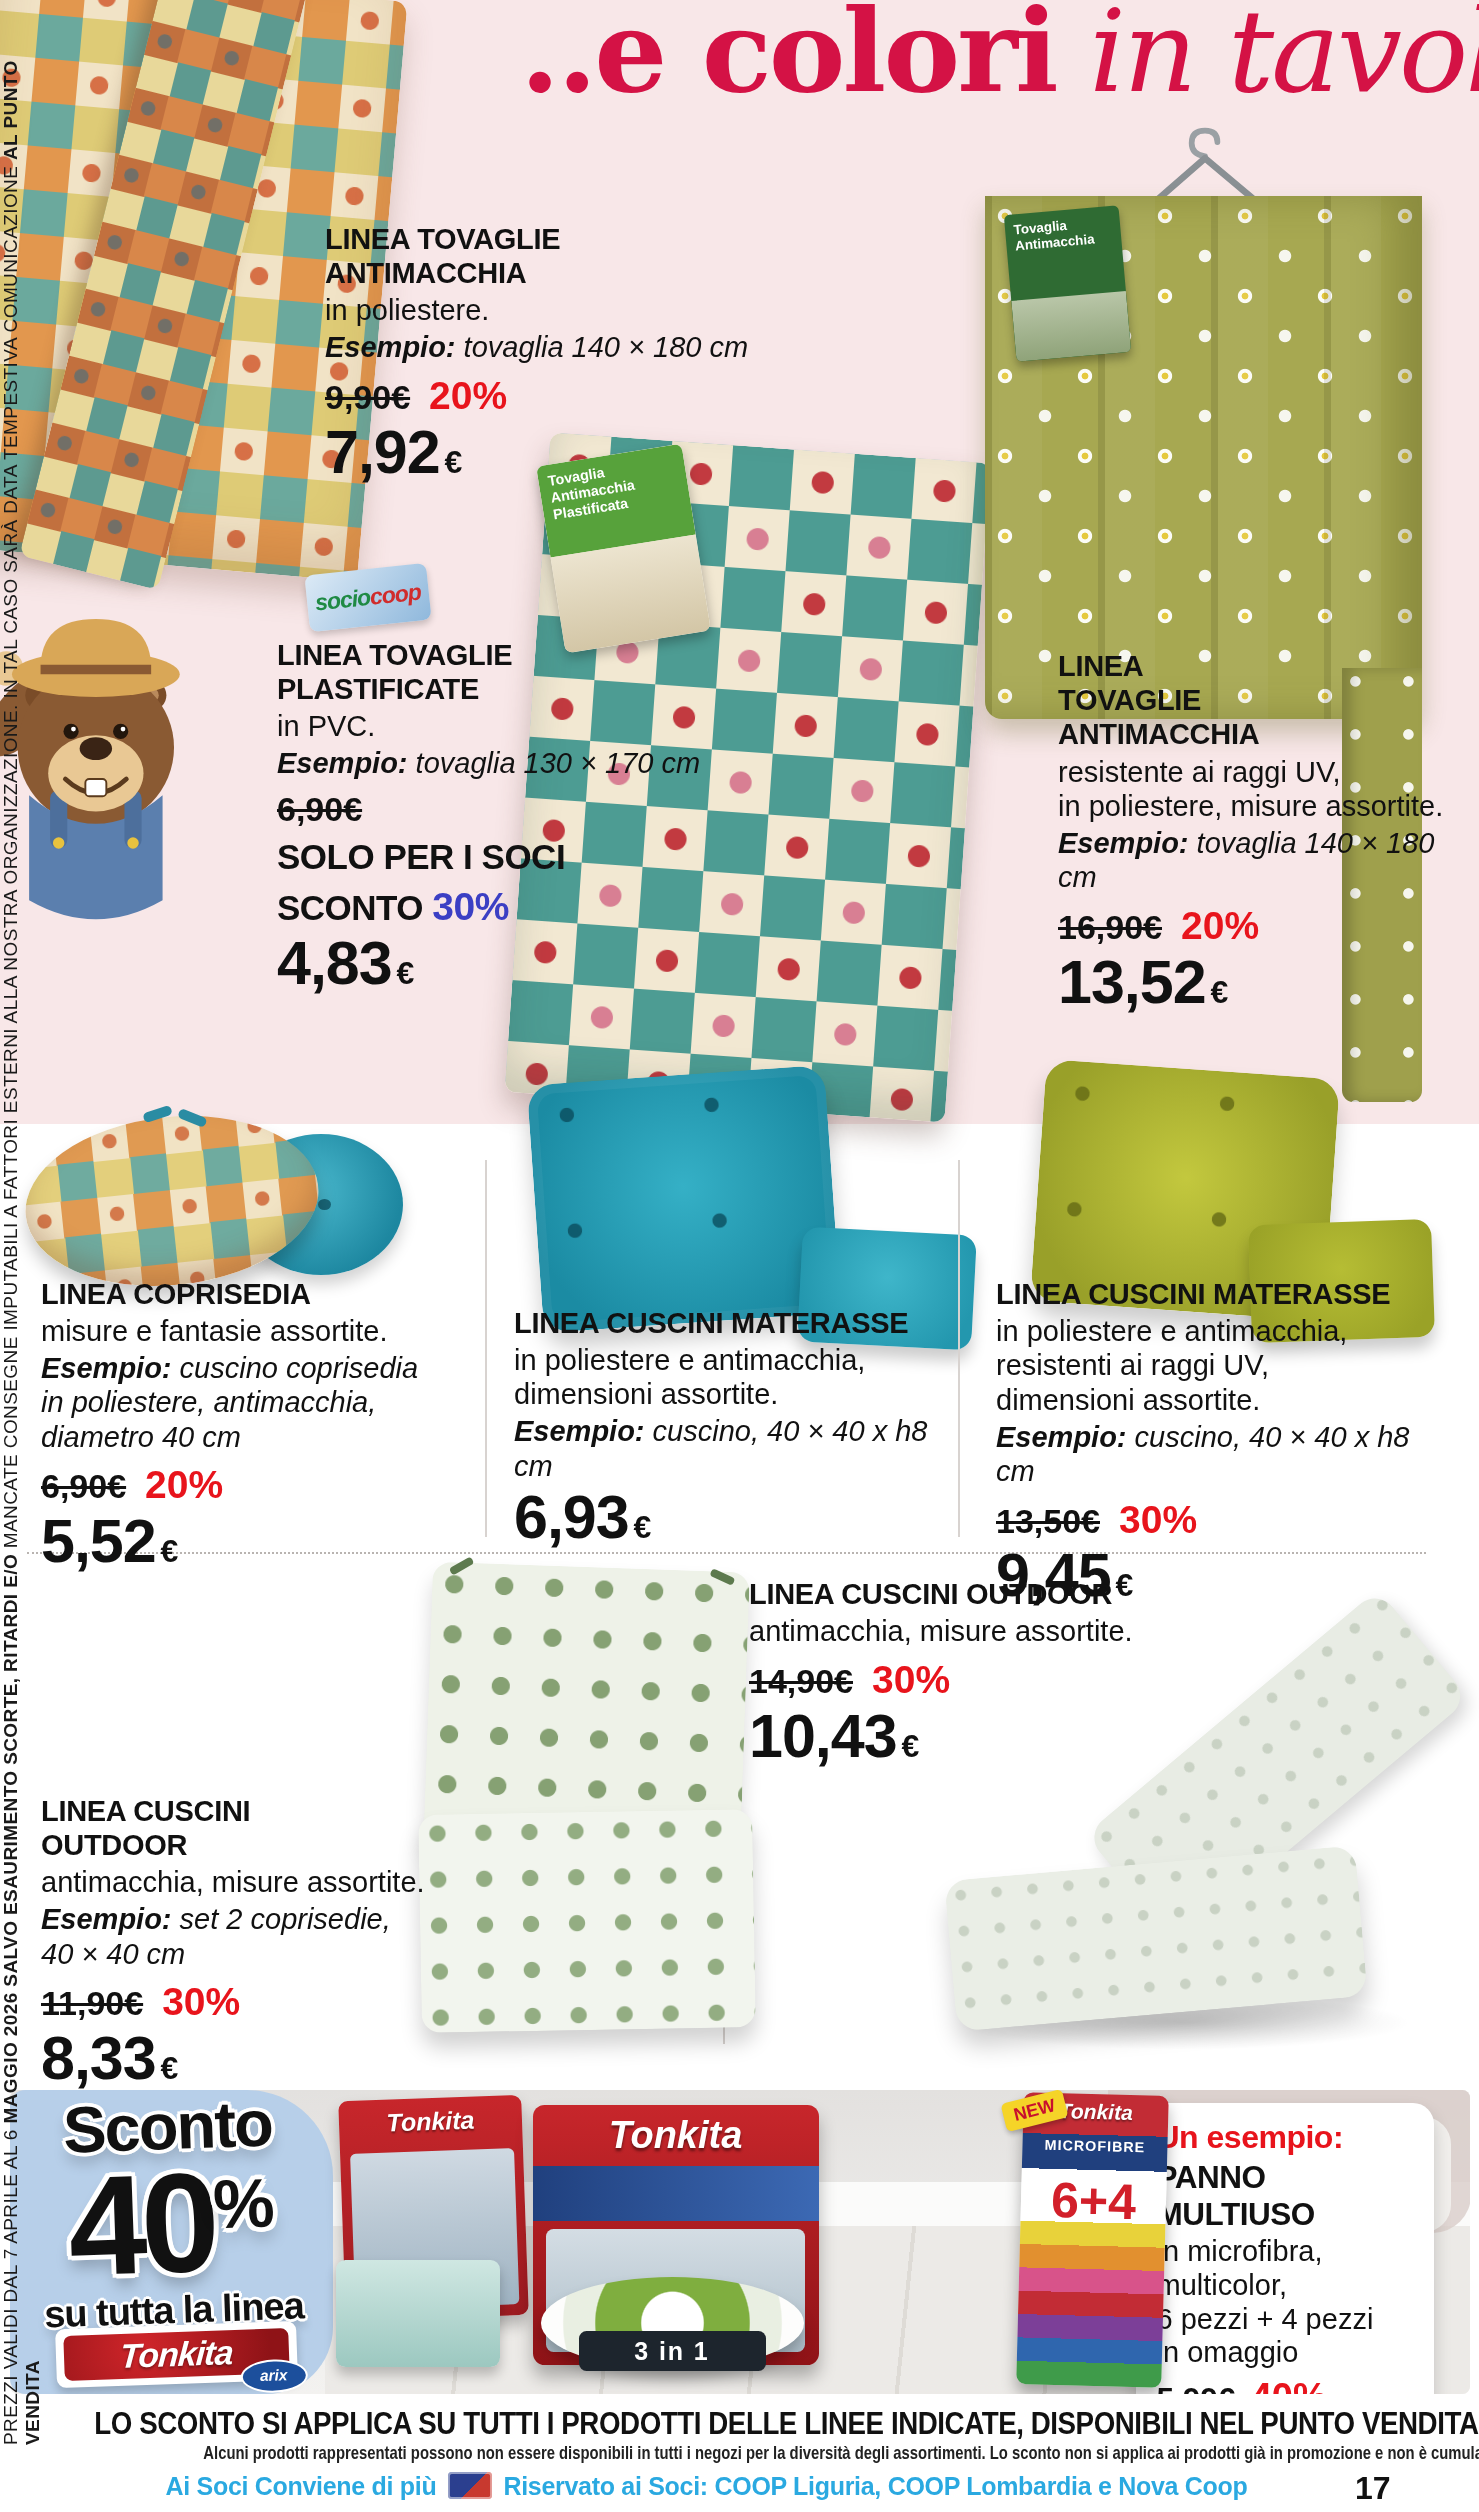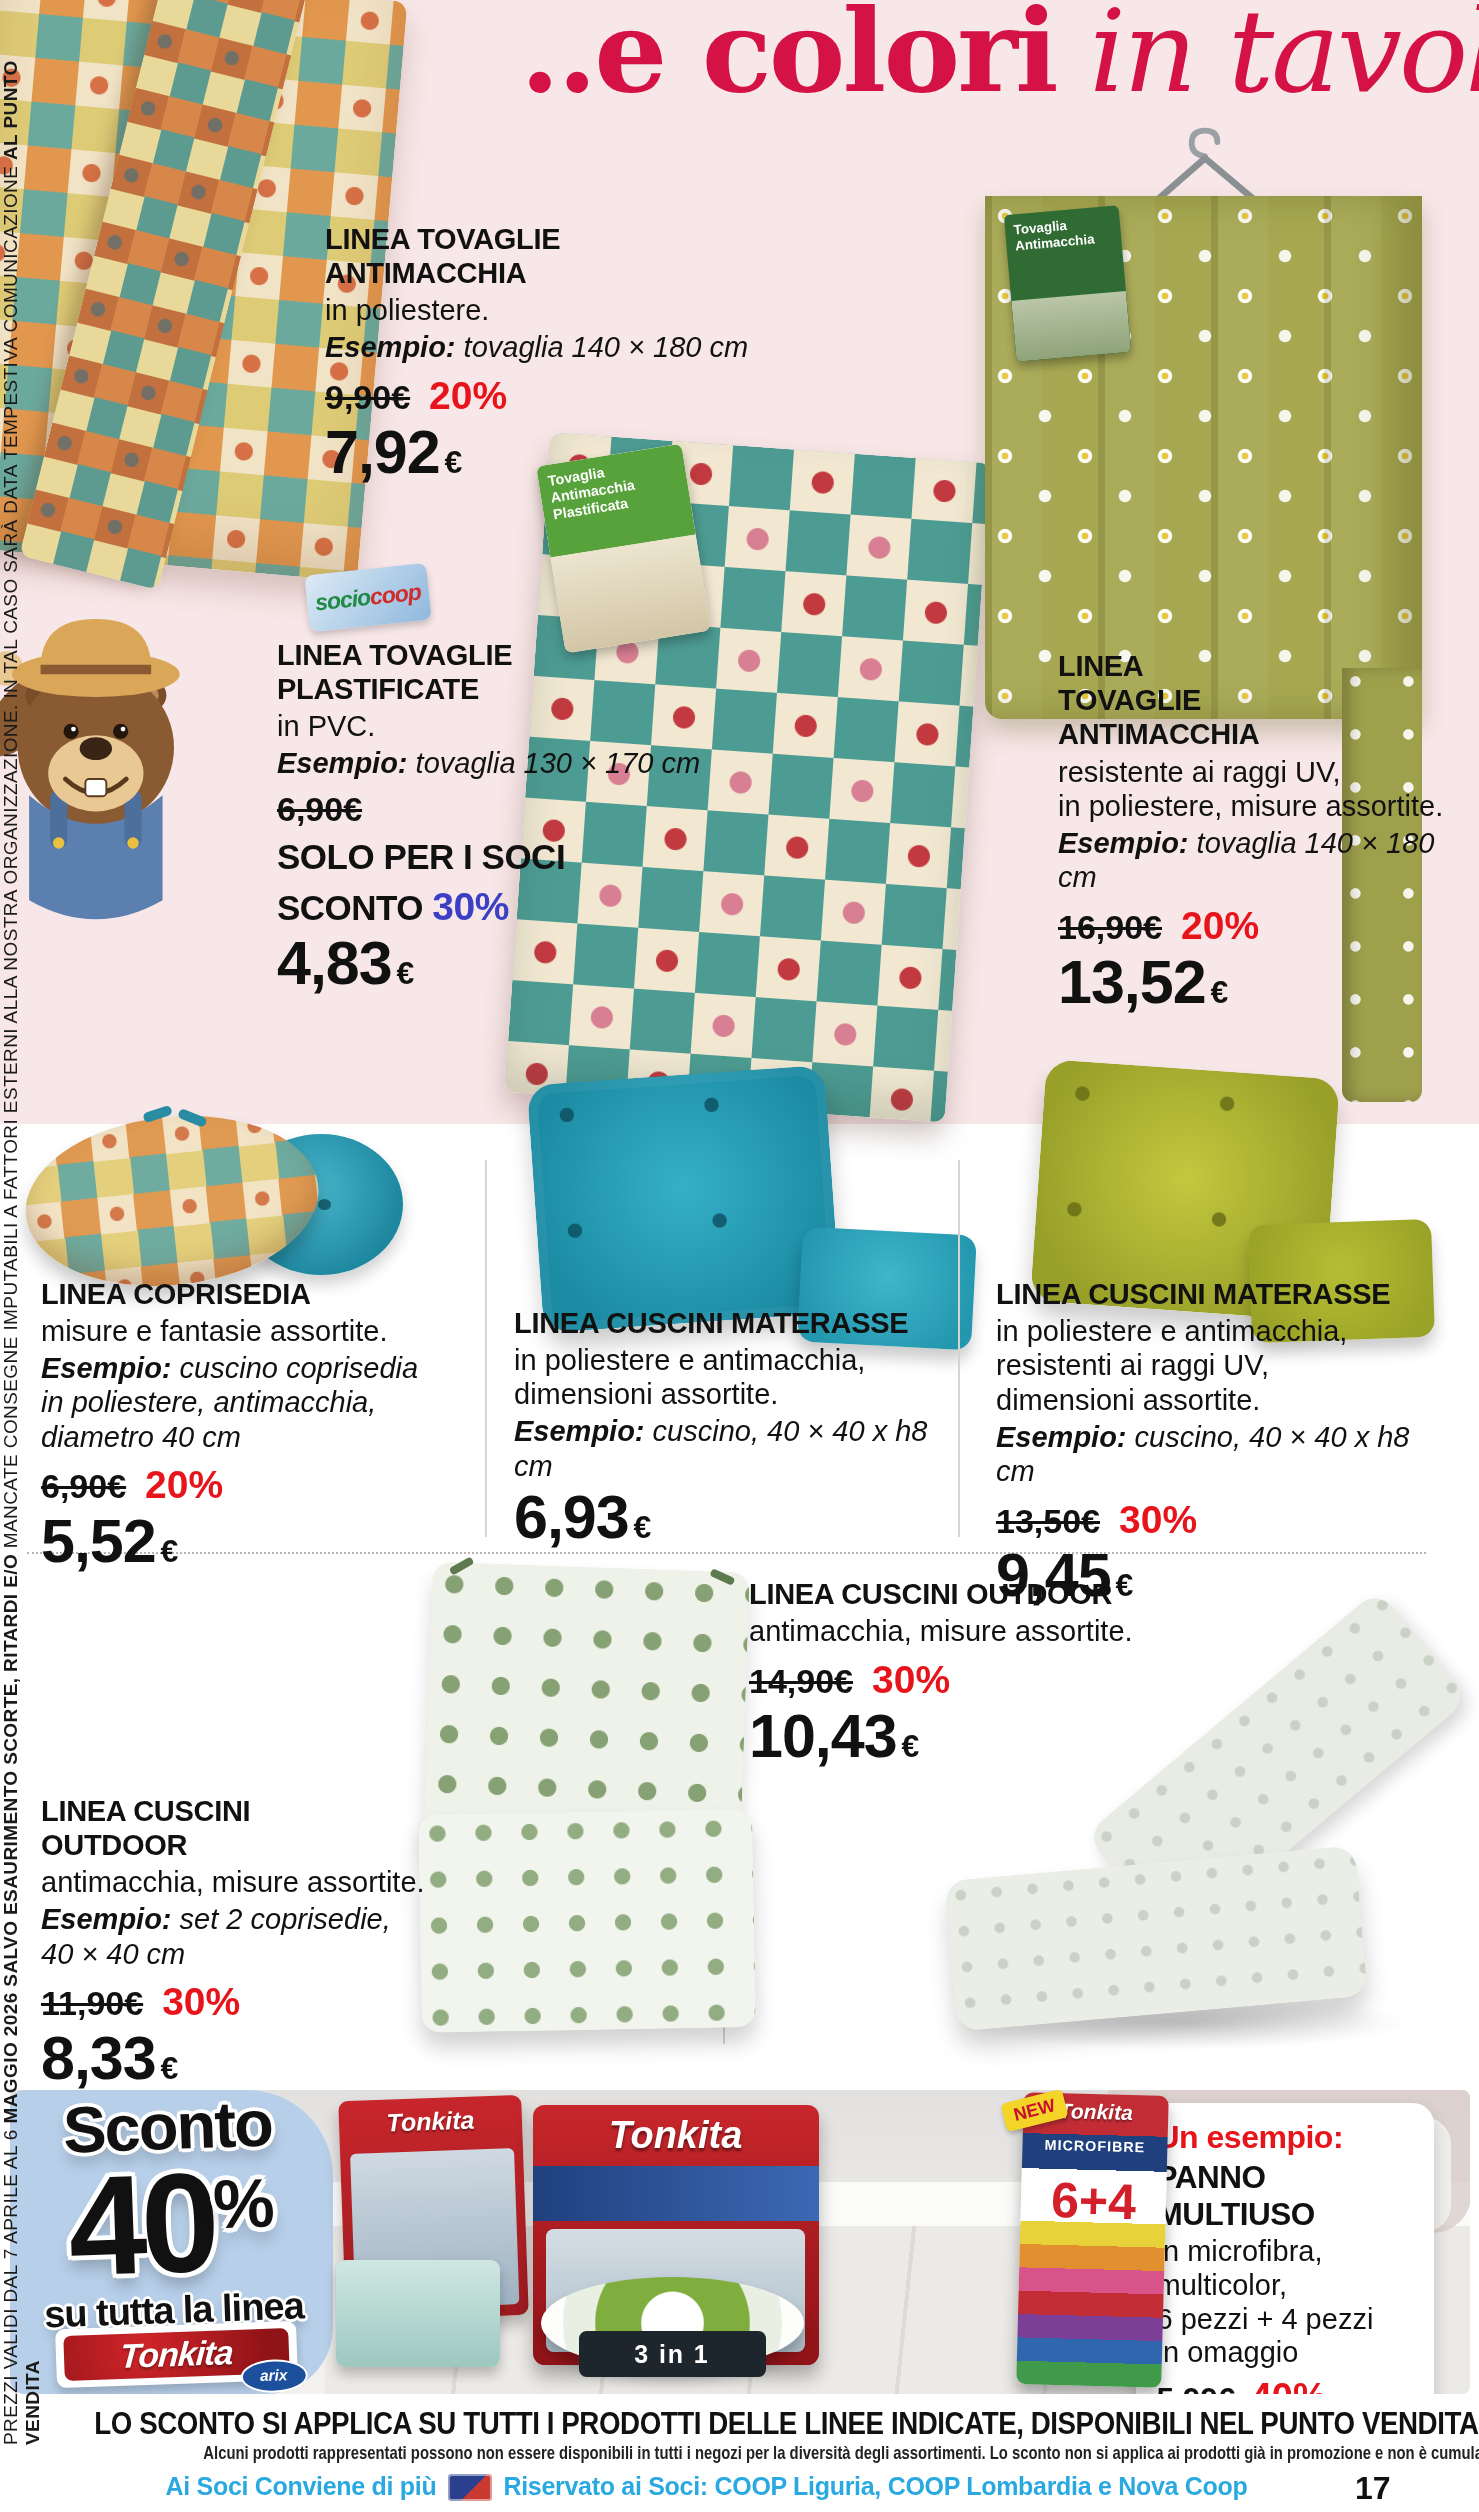--- a/index.html
+++ b/index.html
@@ -201,21 +201,21 @@
   .packB{position:absolute;left:523px;top:15.3px;width:286px;height:260px;border-radius:11.5px;
       background:linear-gradient(180deg,#c7262b,#8f1317);box-shadow:0 11.5px 17px rgba(0,0,0,.28);overflow:hidden;}
   .packB .tkband{height:61px;display:flex;align-items:center;justify-content:center;color:#fff;font-weight:700;
       font-style:italic;font-size:38px;text-shadow:0 2.9px 2.9px rgba(0,0,0,.45);}
   .packB .blue{height:55px;background:linear-gradient(90deg,#20407e,#3c69b4);}
   .packB .pimg{position:absolute;left:13.4px;top:124px;right:13.4px;bottom:13.4px;border-radius:7.6px;
       background:linear-gradient(180deg,#d4dde4,#aebfca);}
   .mopB{position:absolute;left:531px;top:187px;width:263px;height:92px;border-radius:50%;
       background:radial-gradient(circle, #fff 0 22%, #7fae3f 23% 55%, #e9efe2 56% 78%, #fdfdfc 79%);
       box-shadow:0 9.5px 13.4px rgba(0,0,0,.25);}
-  .band3in1{position:absolute;left:569px;top:241px;width:187px;height:46px;border-radius:7.6px;background:#1d252d;
+  .band3in1{position:absolute;left:569px;top:241px;width:187px;height:40px;border-radius:7.6px;background:#1d252d;
       color:#fff;font-weight:700;font-size:25px;display:flex;align-items:center;justify-content:center;letter-spacing:1.9px;}
 
   .packC{position:absolute;left:1010px;top:3.8px;width:145px;height:292px;border-radius:9.5px;transform:rotate(1.5deg);
       background:linear-gradient(180deg,#c22c35 0 14%,#20407e 14% 26%,#fff 26% 44%,
         #e8d23a 44% 52%,#e2902f 52% 60%,#d8538a 60% 68%,#c22c35 68% 76%,#7c3f98 76% 84%,#2f66ae 84% 92%,#3f9b4a 92% 100%);
       box-shadow:0 9.5px 15.3px rgba(0,0,0,.3);overflow:hidden;}
   .packC .tk{position:absolute;left:0;top:5.7px;width:100%;text-align:center;color:#fff;font-weight:700;
       font-style:italic;font-size:21px;text-shadow:0 1.9px 1.9px rgba(0,0,0,.4);}
   .packC .micro{position:absolute;left:0;top:44px;width:100%;text-align:center;color:#fff;font-weight:700;font-size:14.3px;letter-spacing:1px;}
   .packC .qty{position:absolute;left:0;top:78px;width:100%;text-align:center;font-size:50px;font-weight:700;color:#d21f2a;
@@ -232,21 +232,21 @@
   .exrow{margin-top:5.7px;font-size:31.5px;font-weight:700;}
   .exold{text-decoration:line-through;text-decoration-thickness:2.9px;}
   .exdisc{color:#e8141c;margin-left:15.3px;font-size:38px;}
 
   
   .noticeb{left:0;top:2405px;width:1437px;text-align:center;white-space:nowrap;}
   .noticeb span{display:inline-block;transform:scaleX(.88);transform-origin:center;
       font-size:31.5px;font-weight:700;letter-spacing:-0.5px;}
   .notices{left:0;top:2442px;width:1437px;text-align:center;white-space:nowrap;}
   .notices span{display:inline-block;transform:scaleX(.78);transform-origin:center;font-size:19px;font-weight:700;color:#222;}
-  .footer{left:0;top:2472px;width:1413px;display:flex;align-items:flex-end;justify-content:center;gap:11.5px;
+  .footer{left:0;top:2472px;width:1413px;display:flex;align-items:flex-start;justify-content:center;gap:11.5px;
       color:#2aa9e1;font-weight:700;font-size:25px;letter-spacing:-0.3px;}
   .extracoop{width:44px;height:27px;border-radius:3.8px;
       background:linear-gradient(135deg,#2b3f8f 0 55%, #c8392f 55% 100%);
       box-shadow:inset 0 0 0 1.9px rgba(255,255,255,.5);}
   .pagenum{left:1355px;top:2470px;font-size:32px;font-weight:700;color:#111;}
 
   .mascot{left:-9.5px;top:552px;width:224px;height:396px;}
 </style>
 </head>
 <body>

